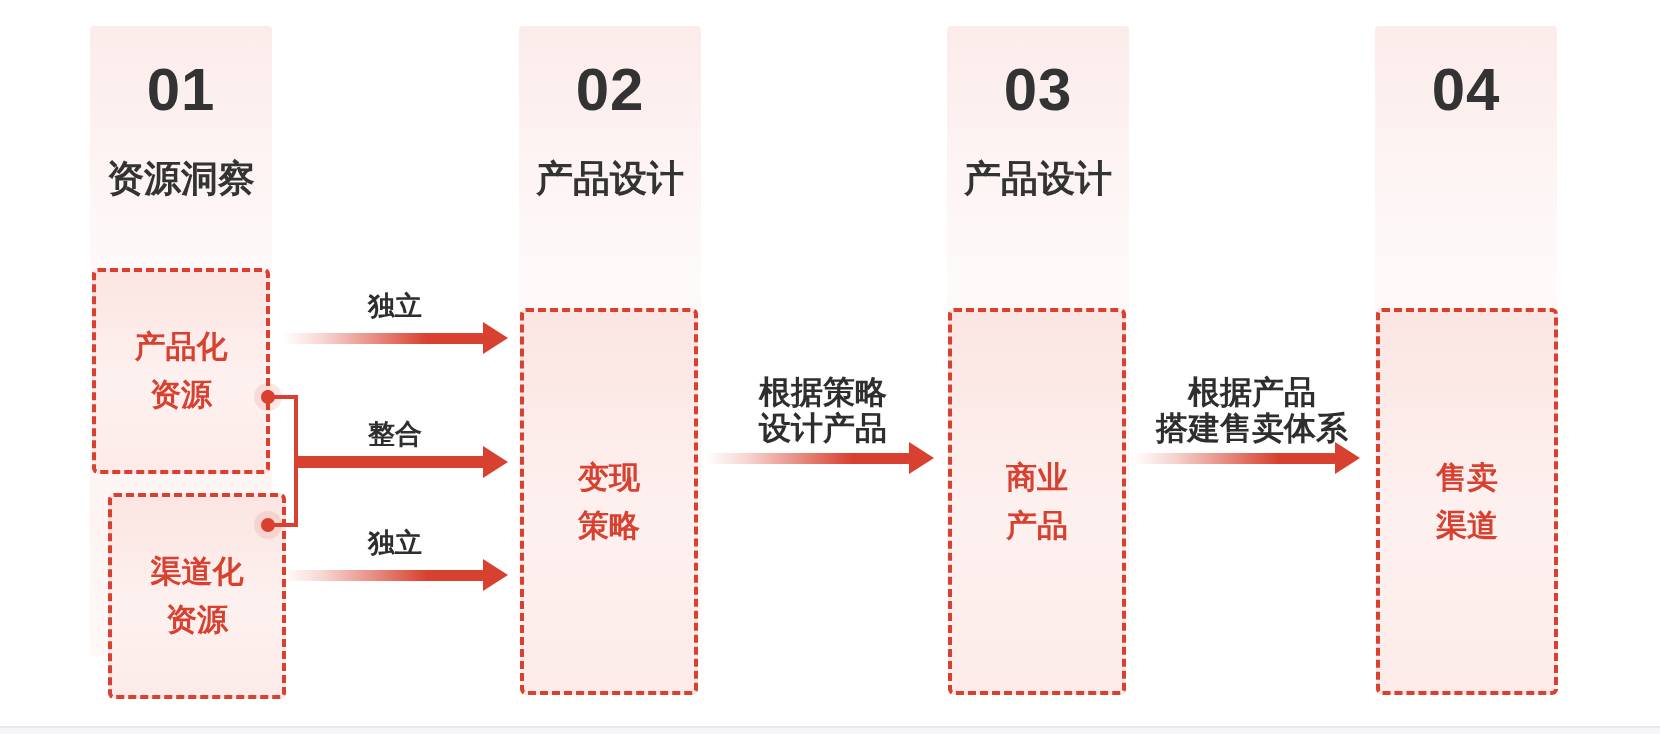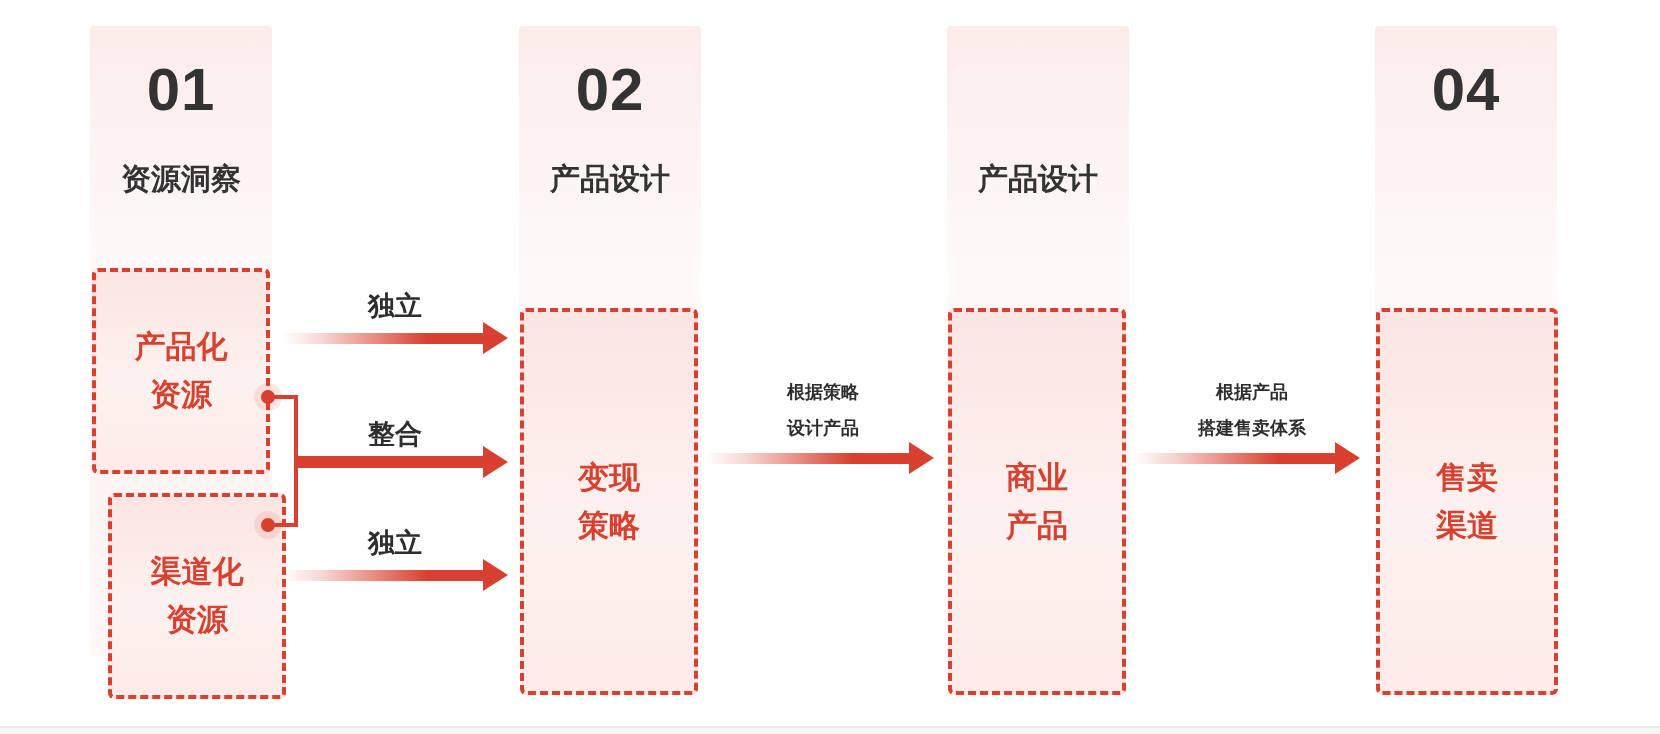--- a/index.html
+++ b/index.html
@@ -14,21 +14,21 @@
     position:absolute;top:26px;width:182px;height:630px;
     background:linear-gradient(180deg,#fbecea 0%,#fefafa 40%,#fdf4f2 78%,#fef8f7 100%);
     border-radius:4px;
   }
   .num{
     position:absolute;top:58px;width:182px;text-align:center;
     font-size:60px;font-weight:700;color:#333333;line-height:64px;letter-spacing:1px;
   }
   .coltitle{
     position:absolute;top:154px;width:182px;text-align:center;
-    font-size:30px;font-weight:700;color:#333333;line-height:50px;
+    font-size:37px;font-weight:700;color:#333333;line-height:50px;
   }
   
   .node{
     position:absolute;box-sizing:border-box;
     border:4px dashed #d8402f;border-radius:6px;
     background:linear-gradient(180deg,#fbe5e2 0%,#fdf1ef 55%,#fcebe8 100%);
     display:flex;flex-direction:column;align-items:center;justify-content:center;
     color:#d8402f;font-size:31px;font-weight:700;line-height:48px;text-align:center;
   }
   .node-sm{width:178px;height:206px;}
@@ -42,21 +42,21 @@
   .head{
     position:absolute;width:0;height:0;
     border-left:25px solid #d8402f;border-top:16px solid transparent;border-bottom:16px solid transparent;
   }
   .flow-label{
     position:absolute;text-align:center;color:#2e2e2e;font-weight:700;
     font-size:27px;line-height:32px;
   }
   .flow-label-2l{
     position:absolute;text-align:center;color:#2e2e2e;font-weight:700;
-    font-size:18px;line-height:36px;
+    font-size:32px;line-height:36px;
   }
   
   .cline{position:absolute;background:#d8402f;}
   .dot{
     position:absolute;width:14px;height:14px;border-radius:50%;background:#d8402f;
     box-shadow:0 0 0 7px rgba(216,64,47,0.12);
   }
   
   .footer-line{position:absolute;left:0;top:726px;width:1660px;height:2px;background:#e8e8eb;}
   .footer-strip{position:absolute;left:0;top:728px;width:1660px;height:6px;background:#f6f6f8;}
@@ -107,20 +107,21 @@
   </div>
 
   <div class="flow-label-2l" style="left:723px;top:374px;width:200px">
     <div>根据策略</div>
     <div>设计产品</div>
   </div>
   <div class="shaft" style="left:706px;top:453px;width:204px"></div>
   <div class="head" style="left:909px;top:442px"></div>
 
   <div class="band" style="left:947px"></div>
+  <div class="num" style="left:947px">03</div>
   <div class="coltitle" style="left:947px">产品设计</div>
 
   <div class="node node-lg" style="left:948px">
     <div>商业</div>
     <div>产品</div>
   </div>
 
   <div class="flow-label-2l" style="left:1127px;top:374px;width:250px">
     <div>根据产品</div>
     <div>搭建售卖体系</div>

